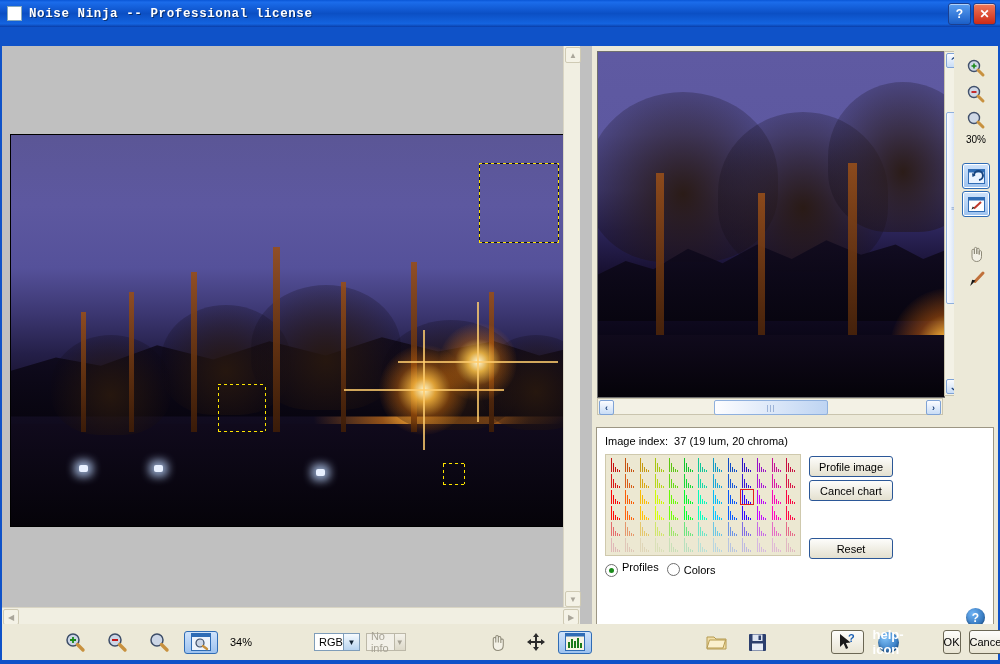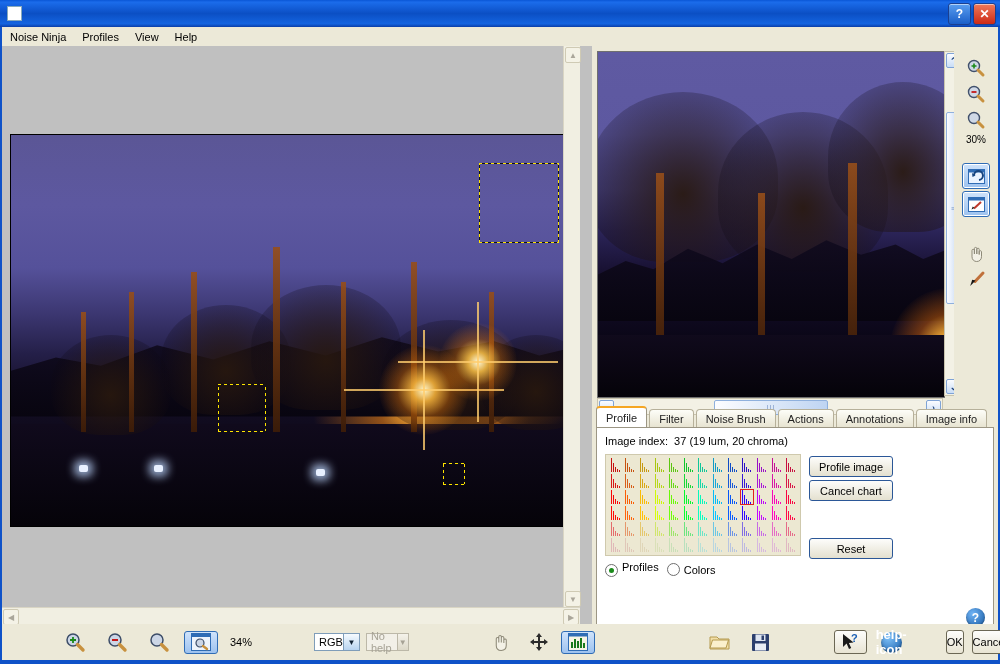--- a/index.html
+++ b/index.html
@@ -167,32 +167,27 @@
   .zoomtxt{font-size:11px;margin-left:12px;}
   svg{display:block;}
 </style>
 </head>
 <body>
 
 <div class="app">
 
   <div class="titlebar">
     <div class="title-ico"></div>
+    <div class="title-text">Noise Ninja -- Professional license</div>
     <div class="win-btns">
       <div class="wbtn help">?</div>
       <div class="wbtn close">✕</div>
     </div>
   </div>
 
-  <div class="menubar">
-    <div class="menu-item">Noise Ninja</div>
-    <div class="menu-item">Profiles</div>
-    <div class="menu-item">View</div>
-    <div class="menu-item">Help</div>
-  </div>
 
   <div class="body">
 
     <div class="canvas-wrap">
 
       <div class="photo">
         <div class="sky"></div>
         <div class="ridge"></div>
         <div class="ground"></div>
 
@@ -314,28 +309,20 @@
           </svg>
         </div>
         <div class="tool">
           <svg width="19" height="19" viewBox="0 0 19 19">
             <path d="M16 3 L8 11.5" stroke="#c0703a" stroke-width="3" stroke-linecap="round"></path>
             <path d="M8.6 10.6 L3.2 16 L5.2 9.8 Z" fill="#151515"></path>
           </svg>
         </div>
       </div>
 
-      <div class="tabs">
-        <div class="tab active">Profile</div>
-        <div class="tab">Filter</div>
-        <div class="tab">Noise Brush</div>
-        <div class="tab">Actions</div>
-        <div class="tab">Annotations</div>
-        <div class="tab">Image info</div>
-      </div>
 
       <div class="tabpanel">
         <div class="noise-index">
           <span>Image index:</span>
           &nbsp;<span>37 (19 lum, 20 chroma)</span>
         </div>
 
         <div class="chartbox">
           <div class="chart-grid" id="chart-grid">
               <div class="cell">
@@ -937,21 +924,21 @@
         <path d="M12 13 L16 16" stroke="#c8913f" stroke-width="2.4" stroke-linecap="round"></path>
       </svg>
     </div>
     <div class="zoomtxt">34%</div>
 
     <div class="combo" style="margin-left:62px;width:58px;">
       <span>RGB</span>
       <span class="arr">▼</span>
     </div>
     <div class="combo dis" style="margin-left:6px;width:86px;">
-      <span>No help</span>
+      <span>No info</span>
       <span class="arr">▼</span>
     </div>
 
     <div class="btm-btn" style="margin-left:76px;">
       <svg width="20" height="20" viewBox="0 0 19 19">
         <path d="M5 12V6.5a1.2 1.2 0 0 1 2.4 0V10V4.6a1.2 1.2 0 0 1 2.4 0V10V5.4a1.2 1.2 0 0 1 2.4 0V10.5V7.6a1.2 1.2 0 0 1 2.3 0v5.1c0 3-2.1 4.8-4.8 4.8S5 15.6 5 12.8z" fill="#f3f1e6" stroke="#8e8a78"></path>
       </svg>
     </div>
     <div class="btm-btn" style="margin-left:6px;">
       <svg width="20" height="20" viewBox="0 0 20 20">

